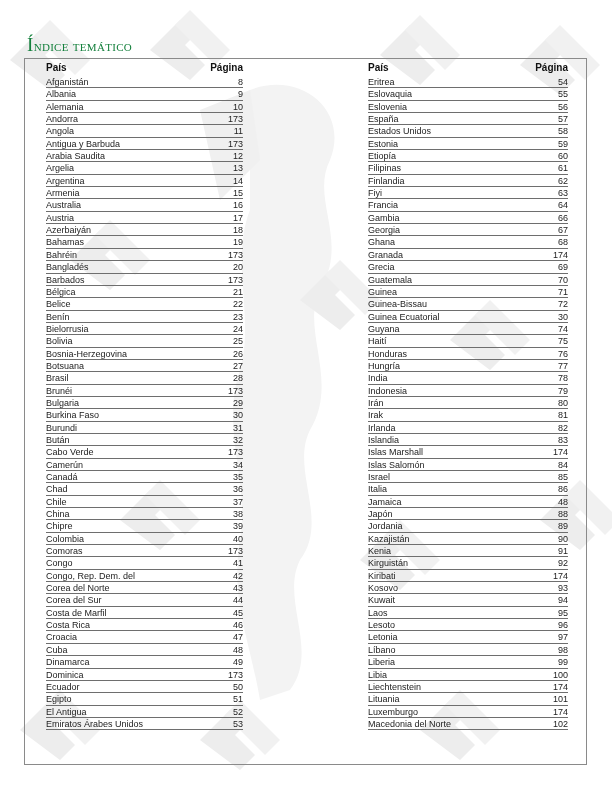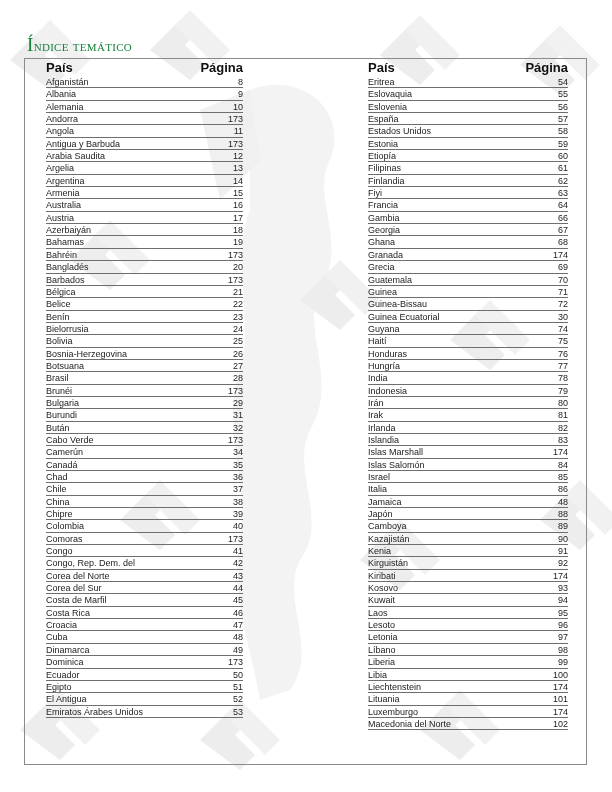--- a/index.html
+++ b/index.html
@@ -22,21 +22,21 @@
     border:1px solid #8a8a8a; border-bottom-width:1.5px;
     z-index:1; box-sizing:border-box;
   }
   .col {
     position:absolute; top:60px; width:197px; z-index:2;
   }
   .col.left { left:46px; }
   .col.right { left:368px; width:200px; }
   .hdr {
     display:flex; justify-content:space-between;
-    font-weight:bold; font-size:13px; height:16px; line-height:16px;
+    font-weight:bold; font-size:10px; height:16px; line-height:16px;
     color:#111;
   }
   .row {
     display:flex; justify-content:space-between;
     font-size:9px; height:12.35px; line-height:12px;
     border-bottom:0.8px solid #6e6e6e; box-sizing:border-box;
     color:#222;
   }
   .row:first-of-type { }
 </style>
@@ -180,20 +180,24 @@
       </div>
       <div class="row">
         <span>Brunéi</span>
         <span>173</span>
       </div>
       <div class="row">
         <span>Bulgaria</span>
         <span>29</span>
       </div>
       <div class="row">
+        <span>Burkina Faso</span>
+        <span>30</span>
+      </div>
+      <div class="row">
         <span>Burundi</span>
         <span>31</span>
       </div>
       <div class="row">
         <span>Bután</span>
         <span>32</span>
       </div>
       <div class="row">
         <span>Cabo Verde</span>
         <span>173</span>
@@ -433,21 +437,21 @@
       </div>
       <div class="row">
         <span>Jamaica</span>
         <span>48</span>
       </div>
       <div class="row">
         <span>Japón</span>
         <span>88</span>
       </div>
       <div class="row">
-        <span>Camboya</span>
+        <span>Jordania</span>
         <span>89</span>
       </div>
       <div class="row">
         <span>Kazajistán</span>
         <span>90</span>
       </div>
       <div class="row">
         <span>Kenia</span>
         <span>91</span>
       </div>

